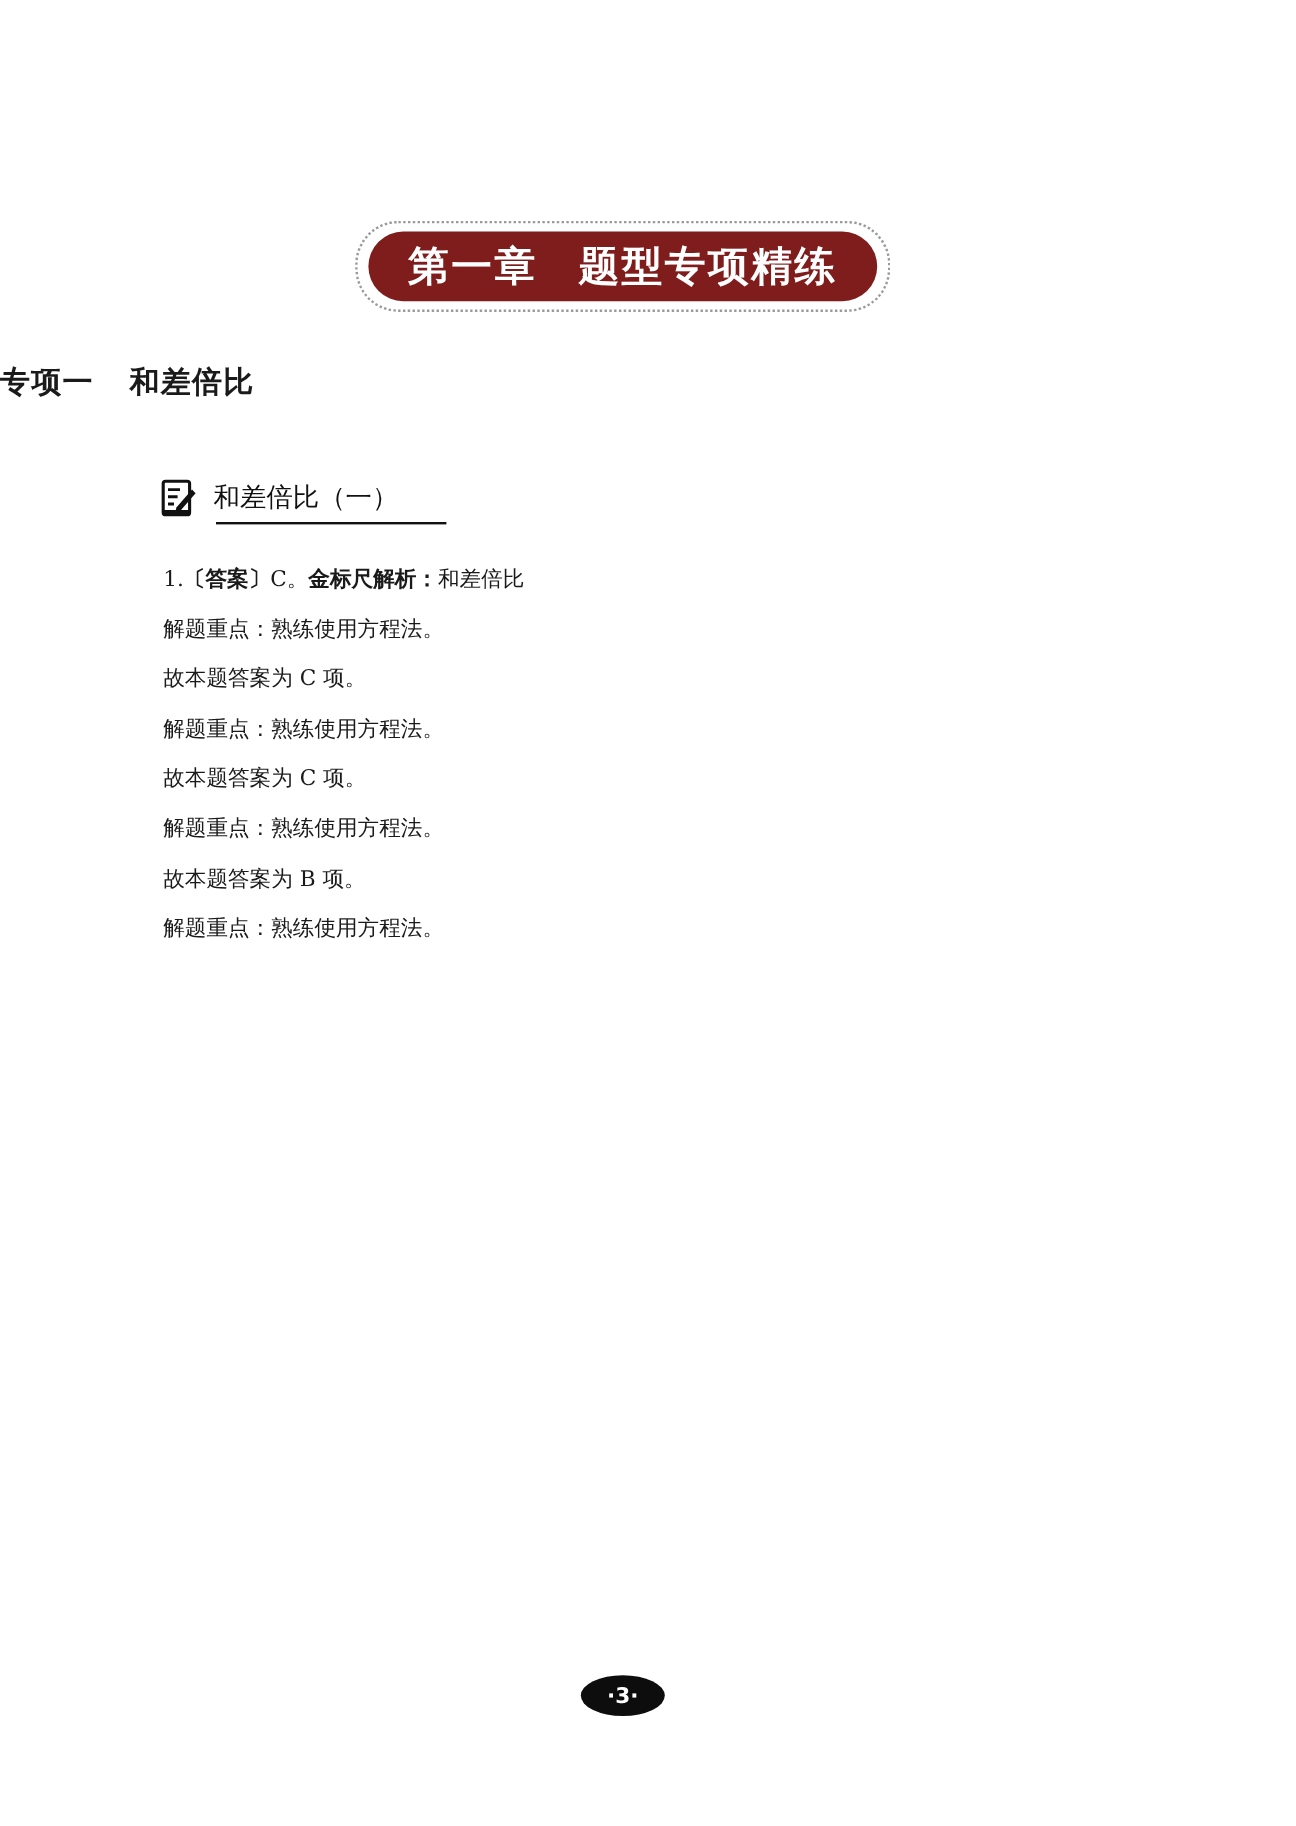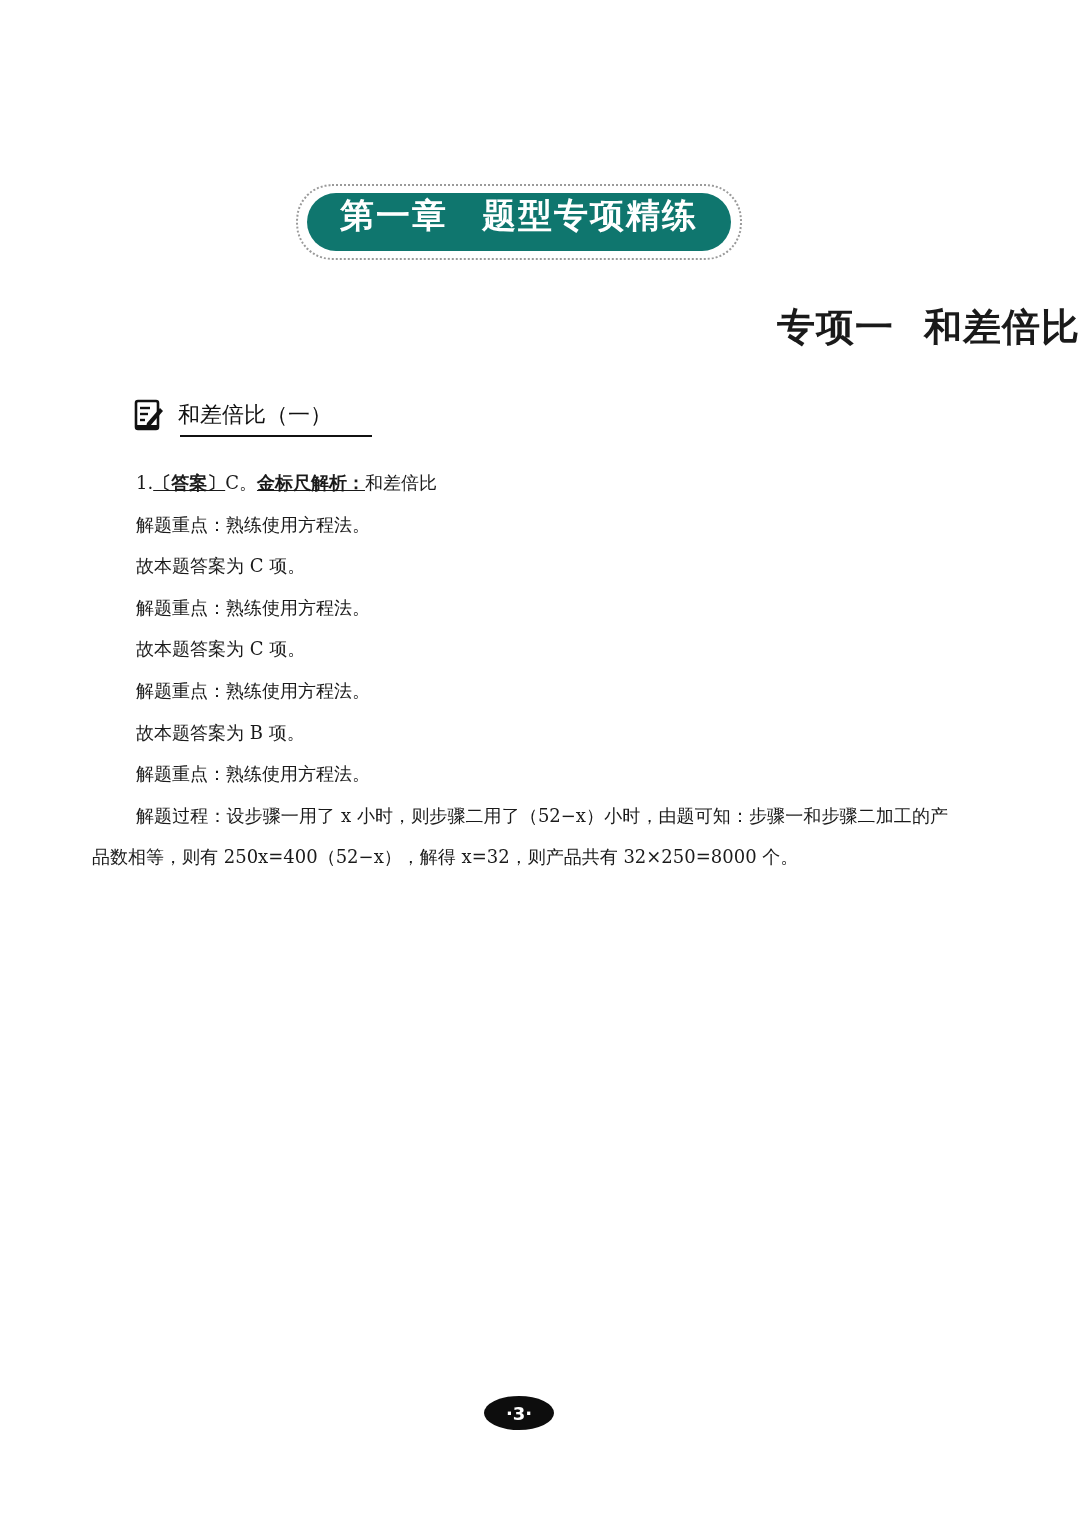--- a/index.html
+++ b/index.html
@@ -6,48 +6,48 @@
   body {
     width: 1080px; height: 1522px; position: relative; overflow: hidden;
     font-family: "DejaVu Serif", "Liberation Serif", serif; color: #1a1a1a;
   }
   .chapter-banner-wrap {
     position: absolute; left: 296px; top: 184px; width: 442px; height: 72px;
     border: 2px dotted #9a9a9a; border-radius: 36px / 36px;
     display: flex; align-items: center; justify-content: center;
   }
   .chapter-banner {
-    width: 424px; height: 58px; background: #0f766e; border-radius: 30px;
-    display: flex; align-items: flex-start; justify-content: center;
+    width: 424px; height: 58px; background: #7f1d1d; border-radius: 30px;
+    display: flex; align-items: center; justify-content: center;
     color: #ffffff; font-size: 34px; font-weight: bold; letter-spacing: 2px;
     font-family: "DejaVu Serif", serif;
   }
   .chapter-banner .gap { display: inline-block; width: 34px; }
   .section-title {
-    position: absolute; left: 0; width: 1080px; top: 302px; text-align: right;
-    font-size: 38px; font-weight: bold; font-family: Liberation Mono, monospace;
+    position: absolute; left: 0; width: 1080px; top: 302px; text-align: left;
+    font-size: 25px; font-weight: bold; font-family: Liberation Mono, monospace;
     letter-spacing: 1px;
   }
   .section-title .gap { display: inline-block; width: 30px; }
   .subsection {
     position: absolute; left: 134px; top: 398px; display: flex; align-items: center;
   }
   .subsection .icon { width: 30px; height: 34px; margin-right: 14px; }
   .subsection .label {
     font-family: Liberation Sans, sans-serif; font-size: 22px; color: #111;
   }
   .subsection-underline {
     position: absolute; left: 180px; top: 435px; width: 192px; height: 2px; background: #111;
   }
   .body-text {
     position: absolute; left: 92px; top: 462px; width: 856px;
     font-size: 18px; line-height: 41.6px;
   }
   .p { text-indent: 44px; margin: 0; text-align: justify; }
-  .b { font-weight: bold; font-family: "DejaVu Sans", sans-serif; text-decoration: underline; }
+  .b { font-weight: bold; font-family: "DejaVu Sans", sans-serif; }
   .page-num {
     position: absolute; left: 484px; top: 1396px; width: 70px; height: 34px;
     background: #0d0d0d; border-radius: 50%; color: #fff;
     display: flex; align-items: center; justify-content: center;
     font-family: "DejaVu Sans", sans-serif; font-size: 18px; font-weight: bold;
   }
 </style>
 </head>
 <body>
 
@@ -84,16 +84,15 @@
   <p class="p">解题重点：熟练使用方程法。</p>
   <p class="p">故本题答案为 C 项。</p>
 
   <p class="p">解题重点：熟练使用方程法。</p>
   <p class="p">故本题答案为 C 项。</p>
 
   <p class="p">解题重点：熟练使用方程法。</p>
   <p class="p">故本题答案为 B 项。</p>
 
   <p class="p">解题重点：熟练使用方程法。</p>
-  <p class="p">解题过程：设步骤一用了 x 小时，则步骤二用了（52−x）小时，由题可知：步骤一和步骤二加工的产品数相等，则有 250x=400（52−x），解得 x=32，则产品共有 32×250=8000 个。</p>
 </div>
 
 <div class="page-num">·3·</div>
 
 </body></html>

